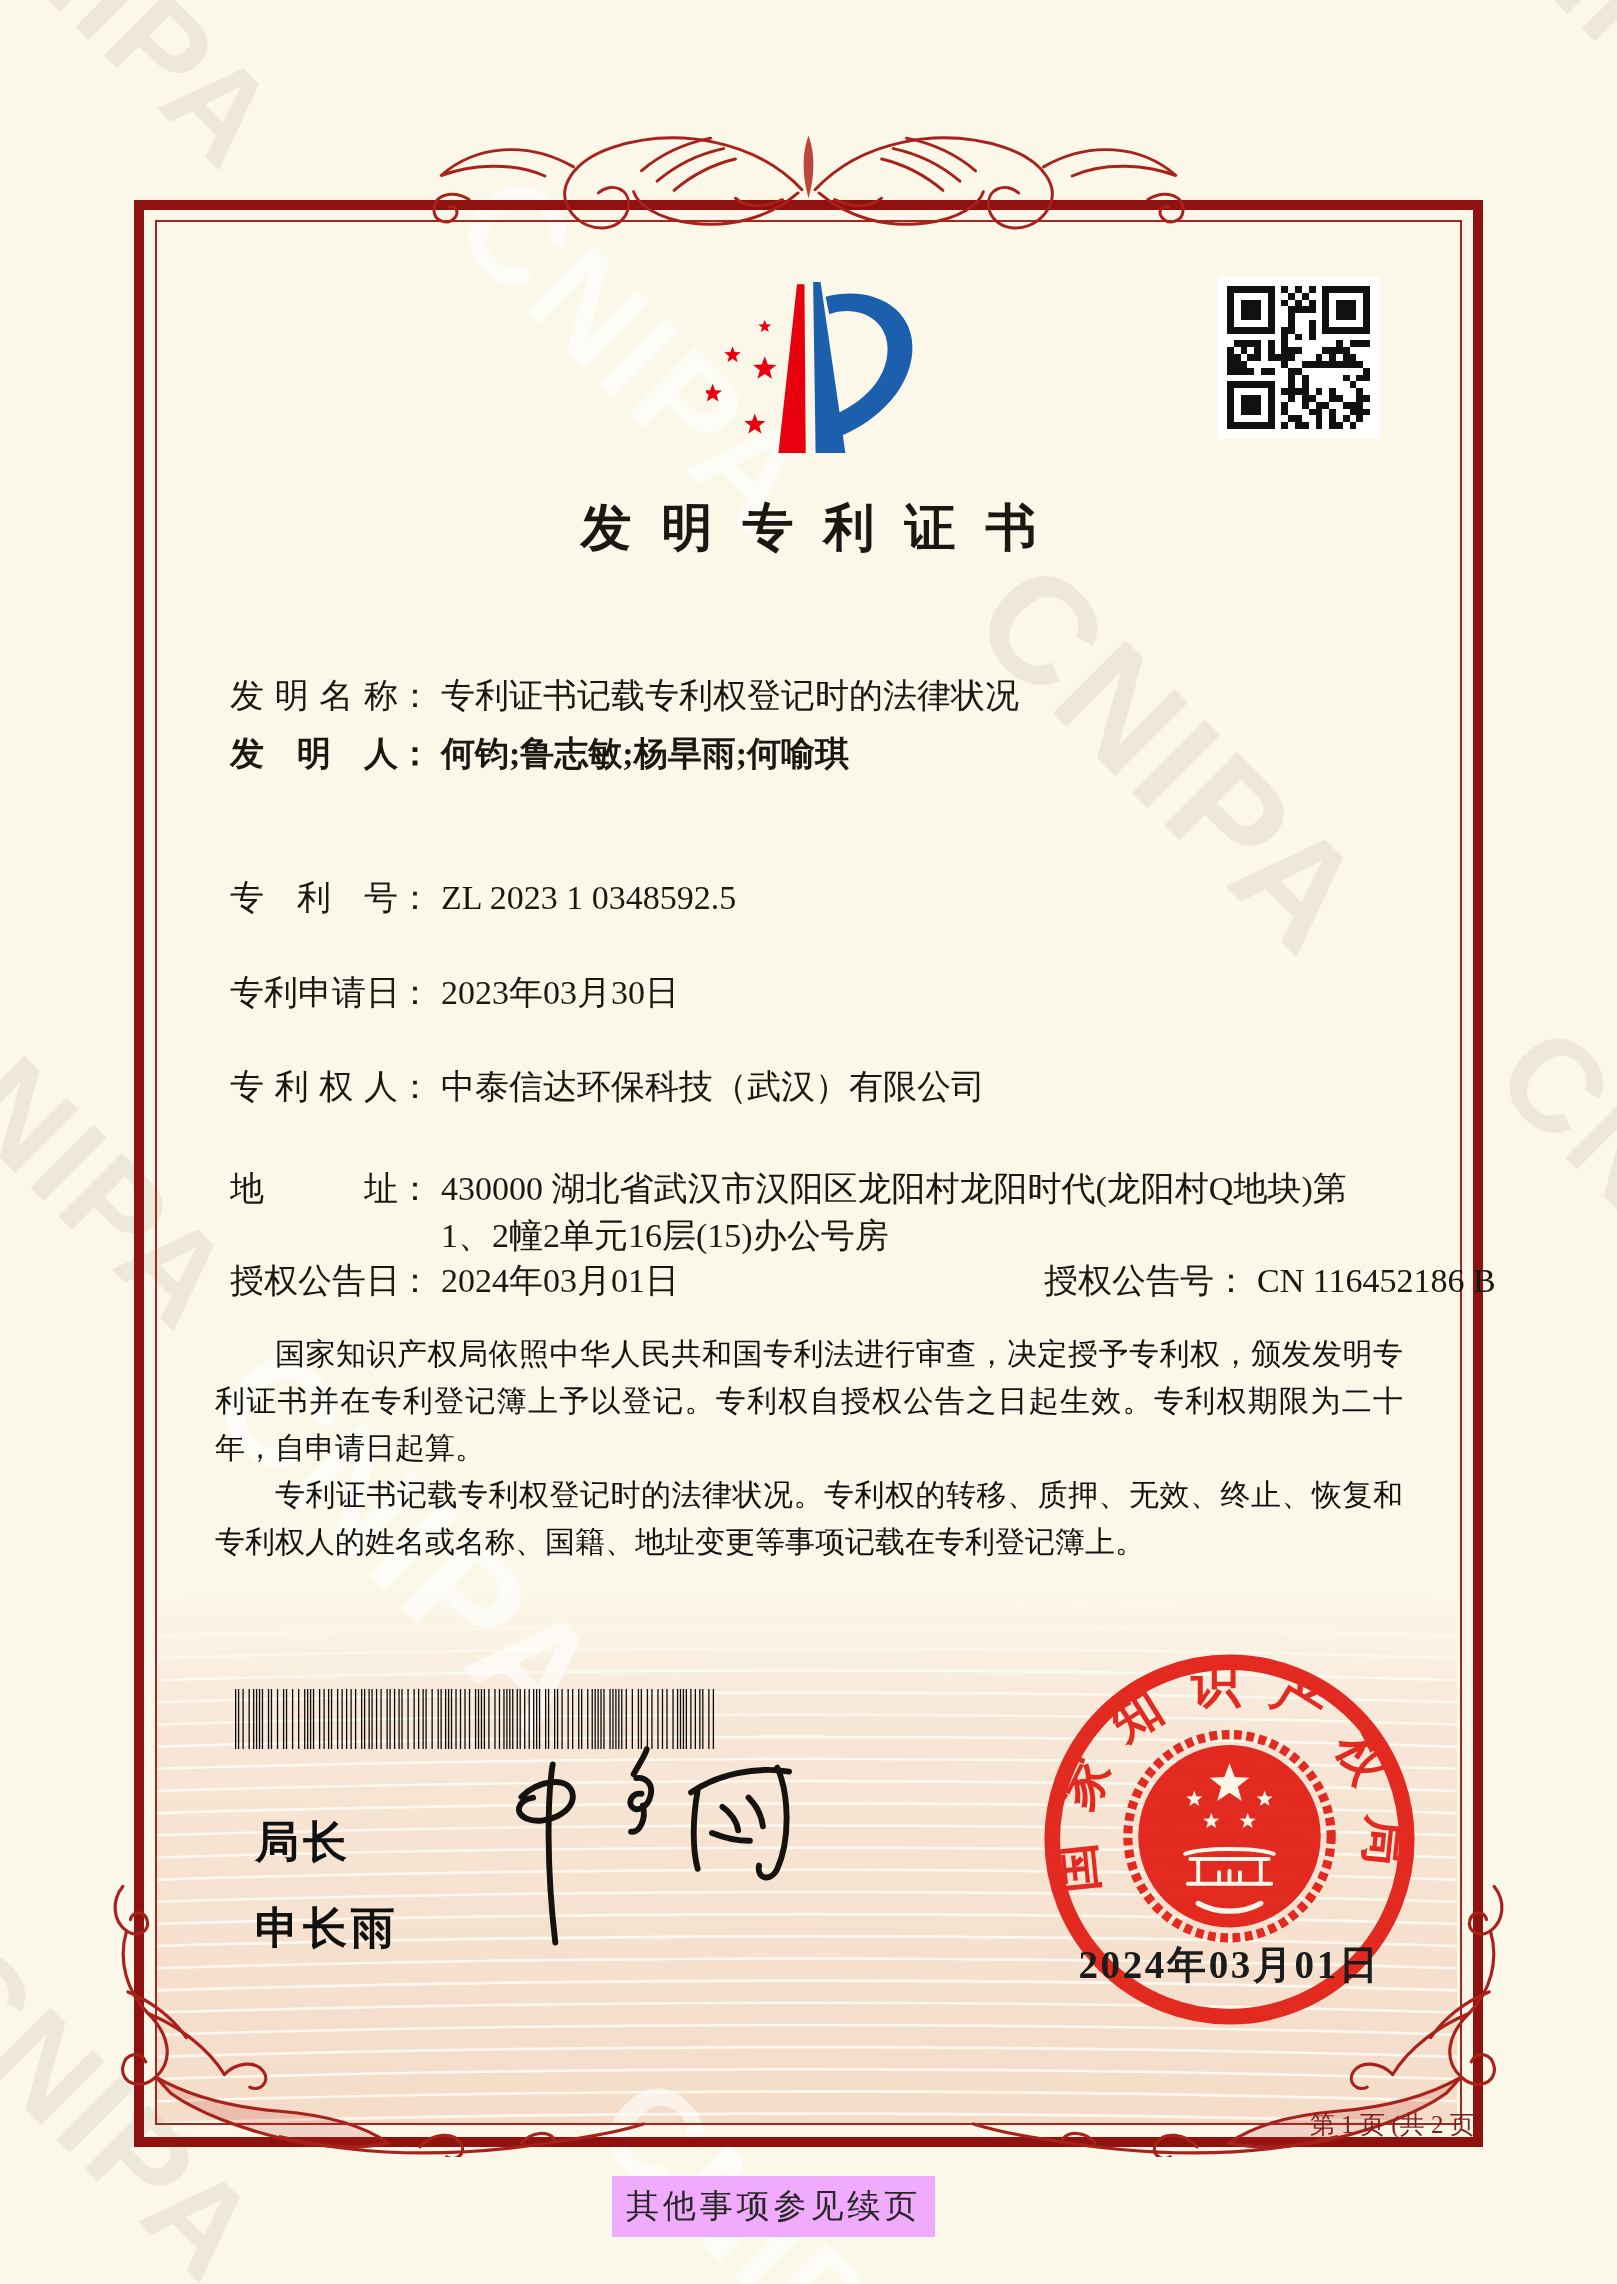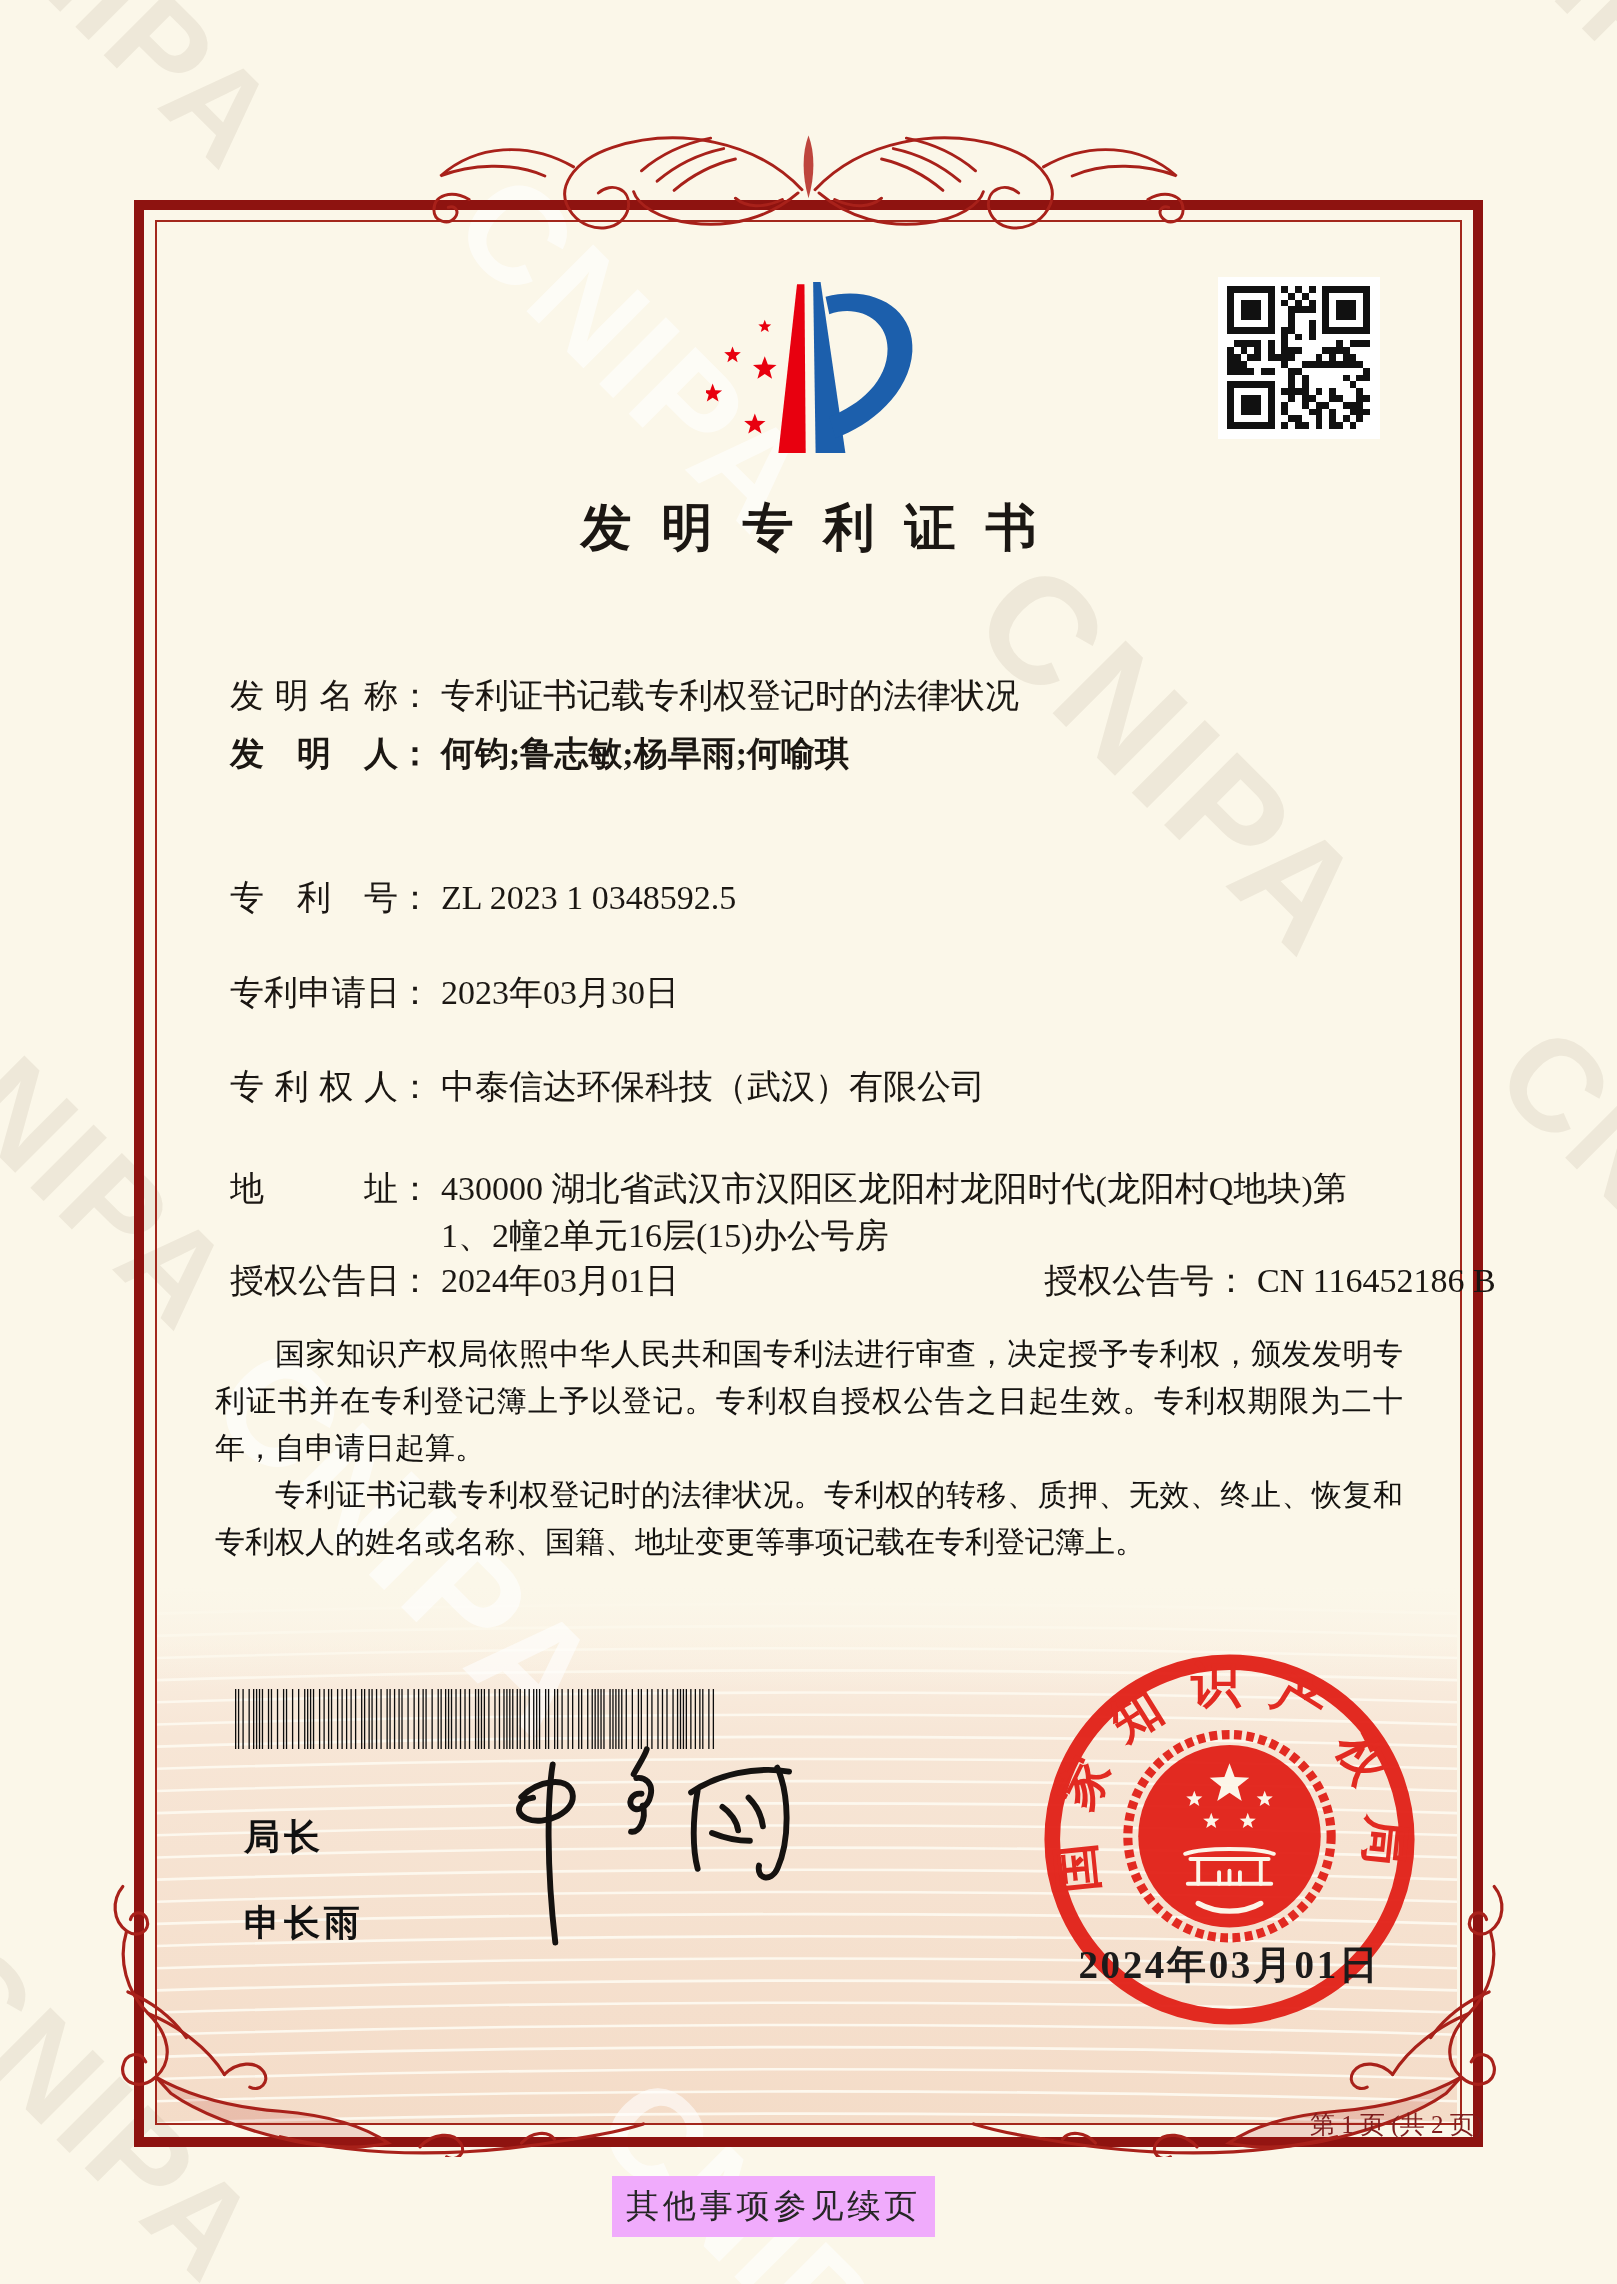--- a/index.html
+++ b/index.html
@@ -52,21 +52,21 @@
   .grant2{position:absolute;left:814px;top:0;white-space:nowrap;}
   .row .lbl5{display:inline-block;width:168px;vertical-align:top;}
 
   
   .para{position:absolute;left:215px;width:1188px;font-size:30px;line-height:47px;
         text-indent:2em;text-align:justify;z-index:5;color:#141210;}
 
   
   .barcode{position:absolute;left:235px;top:1689px;width:486px;height:60px;z-index:5;}
   .signature{position:absolute;left:476px;top:1735px;width:378px;height:222px;z-index:7;}
-  .officer{position:absolute;left:244px;font-size:36px;font-weight:700;letter-spacing:3.9px;
+  .officer{position:absolute;left:255px;font-size:44px;font-weight:700;letter-spacing:3.9px;
            font-family:"Liberation Sans","DejaVu Sans",sans-serif;z-index:6;color:#111;}
   .officer.t{top:1813px;} .officer.n{top:1876px;margin-top:23px;}
 
   
   .seal{position:absolute;left:1034px;top:1644px;width:391px;height:391px;z-index:6;opacity:0.96;}
 
   
   .page-num{position:absolute;left:134px;right:134px;top:2108px;text-align:right;
             font-size:25px;z-index:5;color:#7f1d1d;}
   .note-box{position:absolute;left:612px;top:2176px;width:323px;height:61px;background:#f0abfc;

